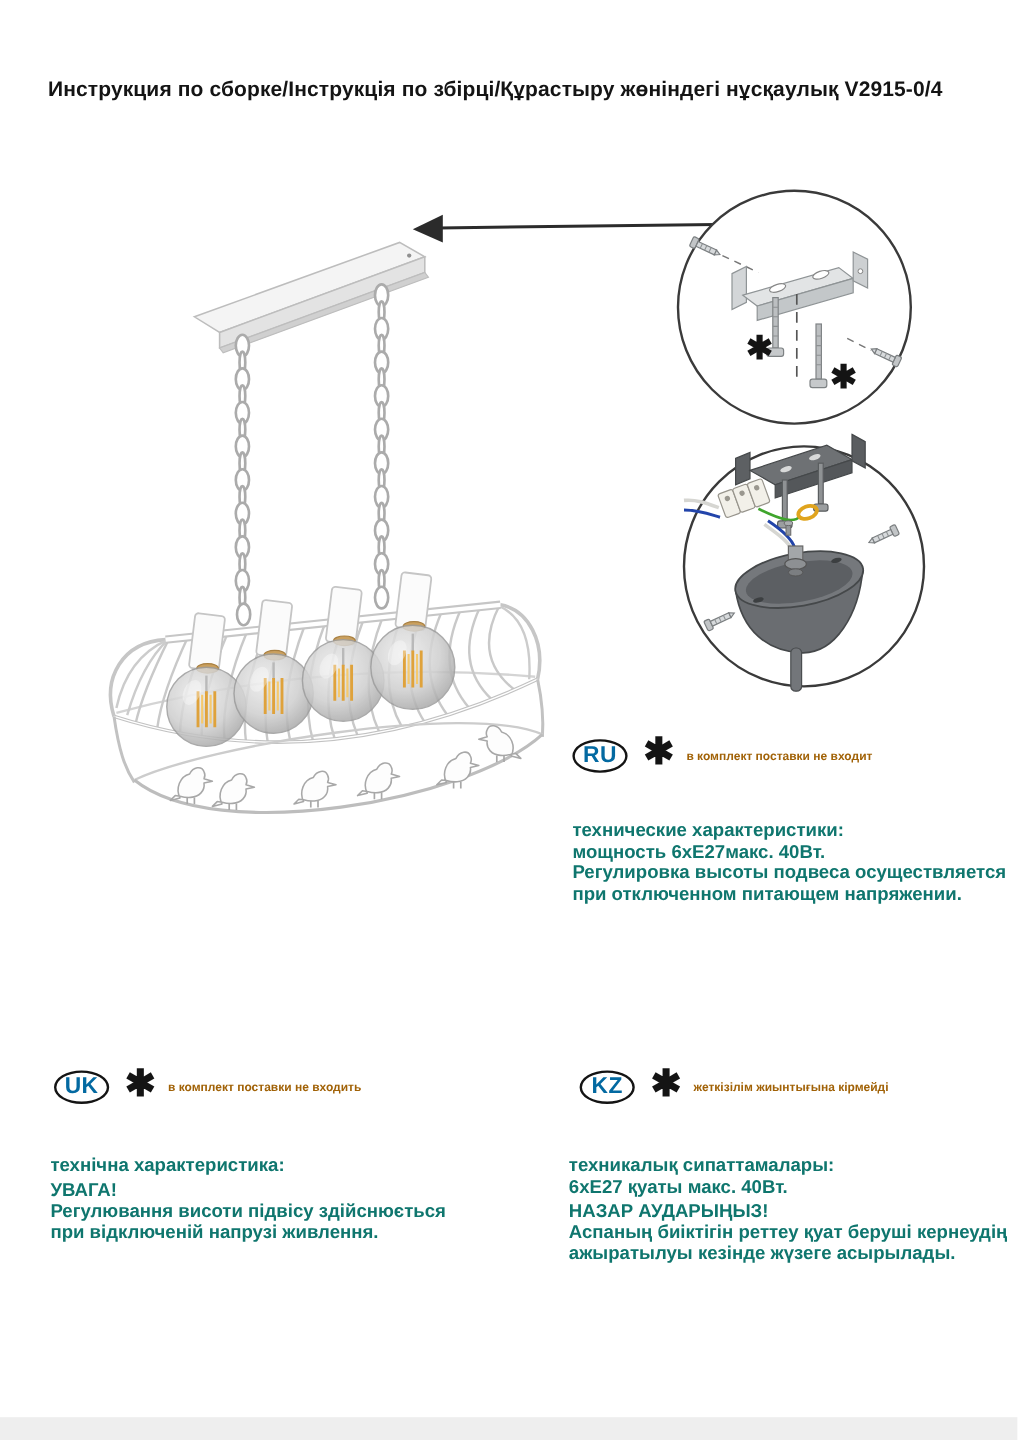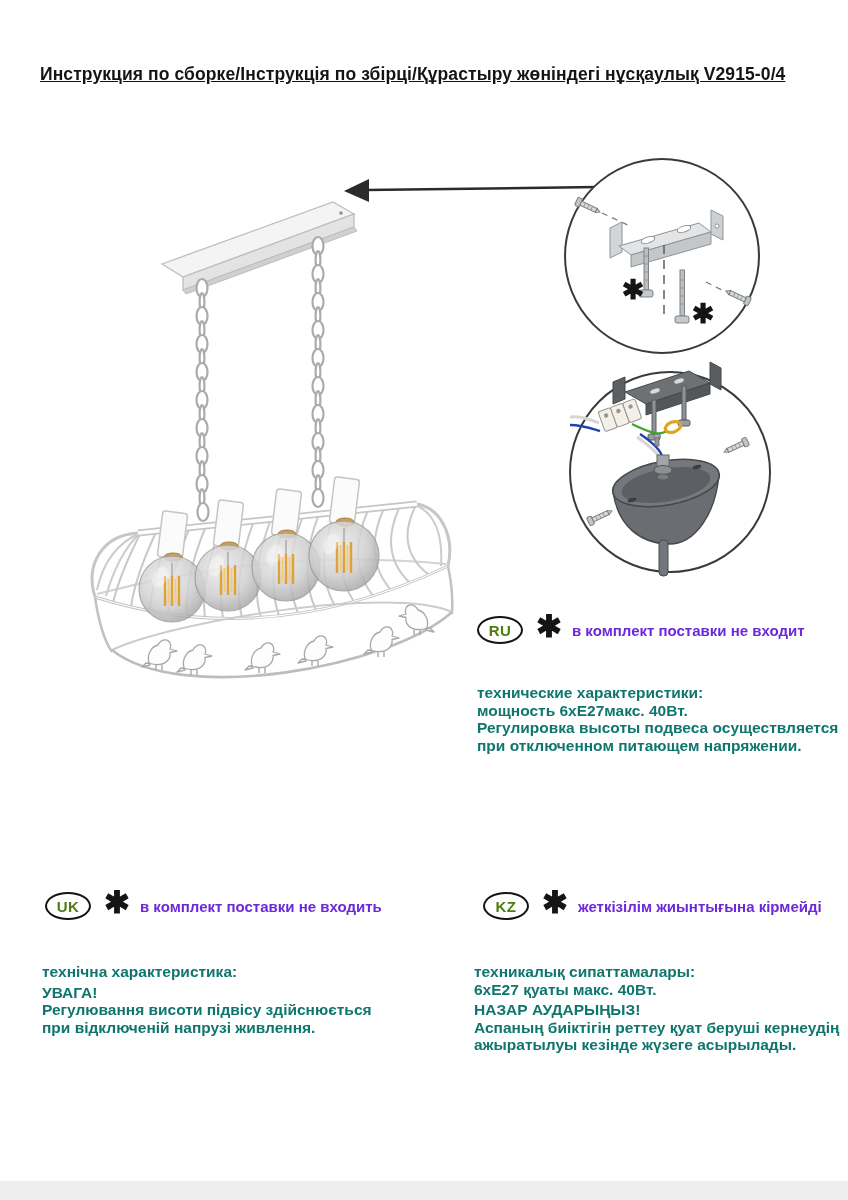--- a/index.html
+++ b/index.html
@@ -3,32 +3,32 @@
 <meta charset="utf-8">
 <style>
   html,body{margin:0;padding:0;}
   body{
     width:848px;height:1200px;background:#ffffff;position:relative;overflow:hidden;
     font-family:"Liberation Sans",sans-serif;color:#1c1c1c;
   }
   .page{position:absolute;inset:0;}
   .title{
     position:absolute;left:40px;top:64px;font-size:17.5px;font-weight:700;
-    letter-spacing:0.1px;white-space:nowrap;color:#141414;text-decoration:underline;
+    letter-spacing:0.1px;white-space:nowrap;color:#141414;
   }
   .illustration{position:absolute;left:0;top:0;}
   svg text{font-family:"Liberation Sans",sans-serif;}
   .badge-row{position:absolute;display:flex;align-items:center;}
   .lang-badge{
     width:42px;height:24px;border:2.4px solid #141414;border-radius:50%;
     display:flex;align-items:center;justify-content:center;
-    font-size:15px;font-weight:700;letter-spacing:0.4px;color:#4d7c0f;box-sizing:content-box;
+    font-size:19px;font-weight:700;letter-spacing:0.4px;color:#0369a1;box-sizing:content-box;
   }
   .star{font-size:31px;font-weight:700;line-height:24px;margin:-7px 0 0 13px;color:#141414;}
-  .note{font-size:15px;font-weight:700;margin-left:10px;white-space:nowrap;color:#6d28d9;}
+  .note{font-size:10px;font-weight:700;margin-left:10px;white-space:nowrap;color:#a16207;}
   .spec-block{position:absolute;font-size:15.5px;font-weight:700;line-height:17.6px;color:#0f766e;}
   .spec-block .warn-title{margin-top:3px;}
   .footer-bar{position:absolute;left:0;top:1181px;width:848px;height:19px;background:#eeeeee;}
 </style>
 </head>
 <body>
 
 <div class="page">
 
   <div class="title">Инструкция по сборке/Інструкція по збірці/Құрастыру жөніндегі нұсқаулық V2915-0/4</div>

